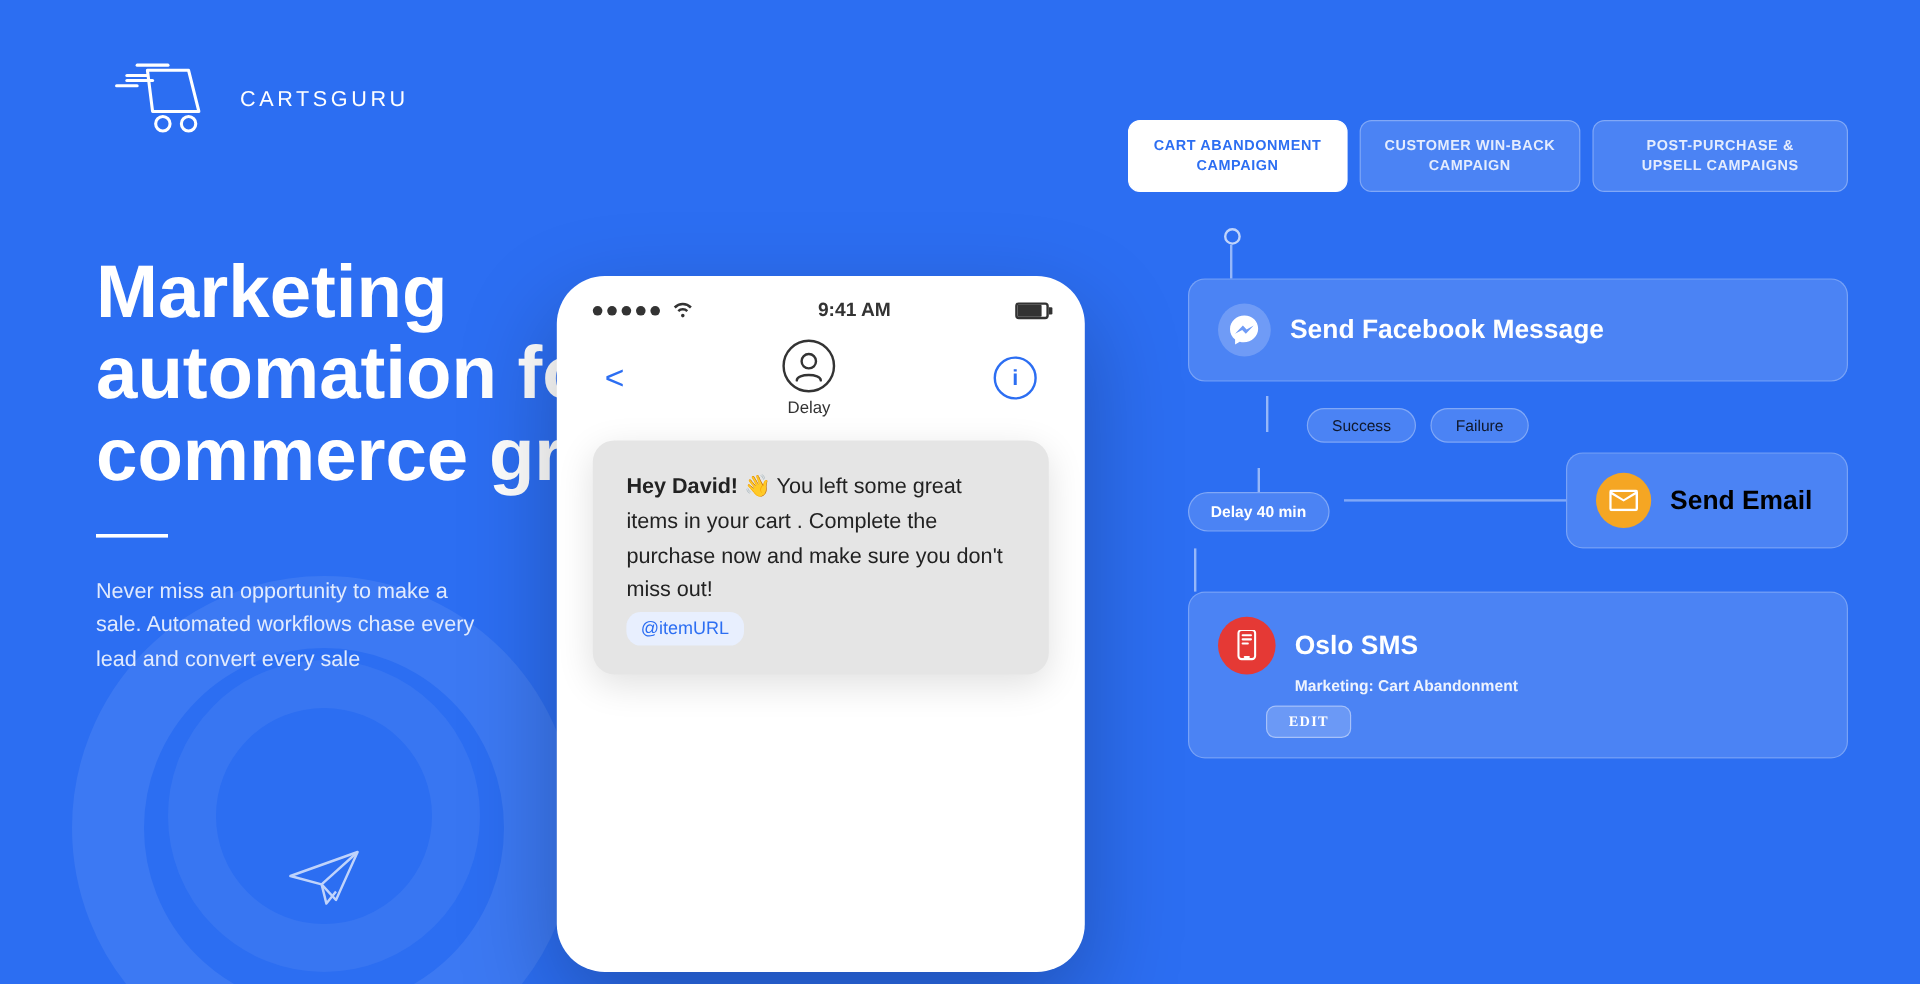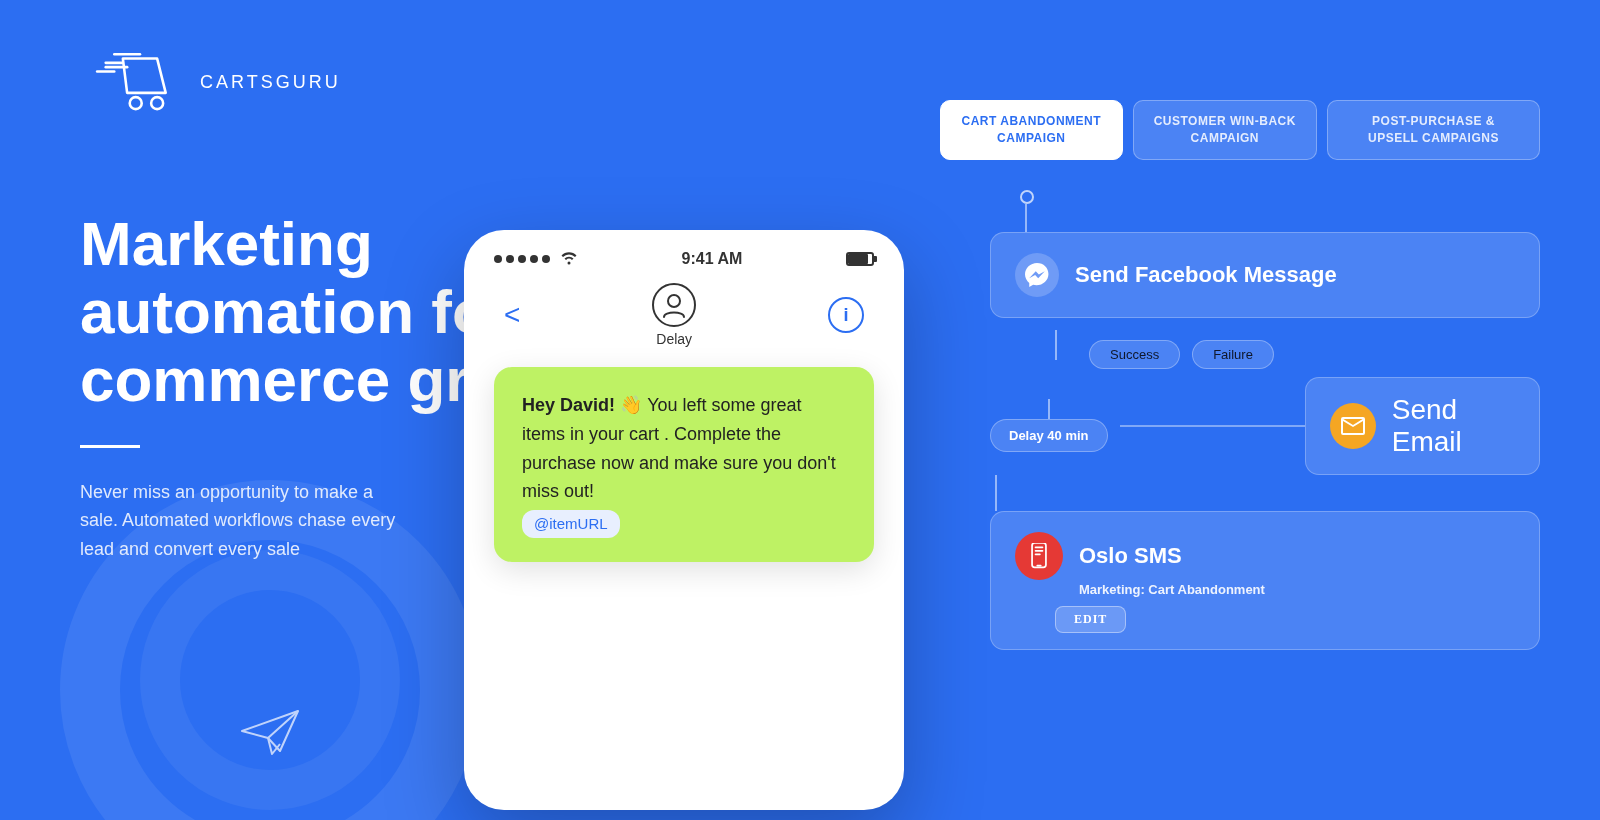--- a/index.html
+++ b/index.html
@@ -193,21 +193,21 @@
       border-radius: 50%;
       border: 2px solid #2c6ef2;
       display: flex;
       align-items: center;
       justify-content: center;
       color: #2c6ef2;
       font-size: 18px;
       font-weight: bold;
     }
     .message-bubble {
-      background: #bef264;
+      background: #e5e5e5;
       border-radius: 18px;
       padding: 24px 28px;
       margin: 10px 10px 0;
       box-shadow: 0 8px 30px rgba(0,0,0,0.12);
       font-size: 18px;
       line-height: 1.6;
       color: #222;
     }
     .message-bubble strong {
       font-weight: 800;
@@ -329,23 +329,23 @@
       width: 46px;
       height: 46px;
       border-radius: 50%;
       background: #f5a623;
       display: flex;
       align-items: center;
       justify-content: center;
       flex-shrink: 0;
     }
     .send-email-label {
-      color: #ffffff;
-      font-size: 28px;
-      font-weight: 400;
+      color: #000000;
+      font-size: 22px;
+      font-weight: 700;
     }
     .sms-node {
       background: rgba(255,255,255,0.15);
       border: 1.5px solid rgba(255,255,255,0.25);
       border-radius: 14px;
       padding: 20px 24px;
       display: flex;
       flex-direction: column;
       gap: 4px;
       width: 100%;

